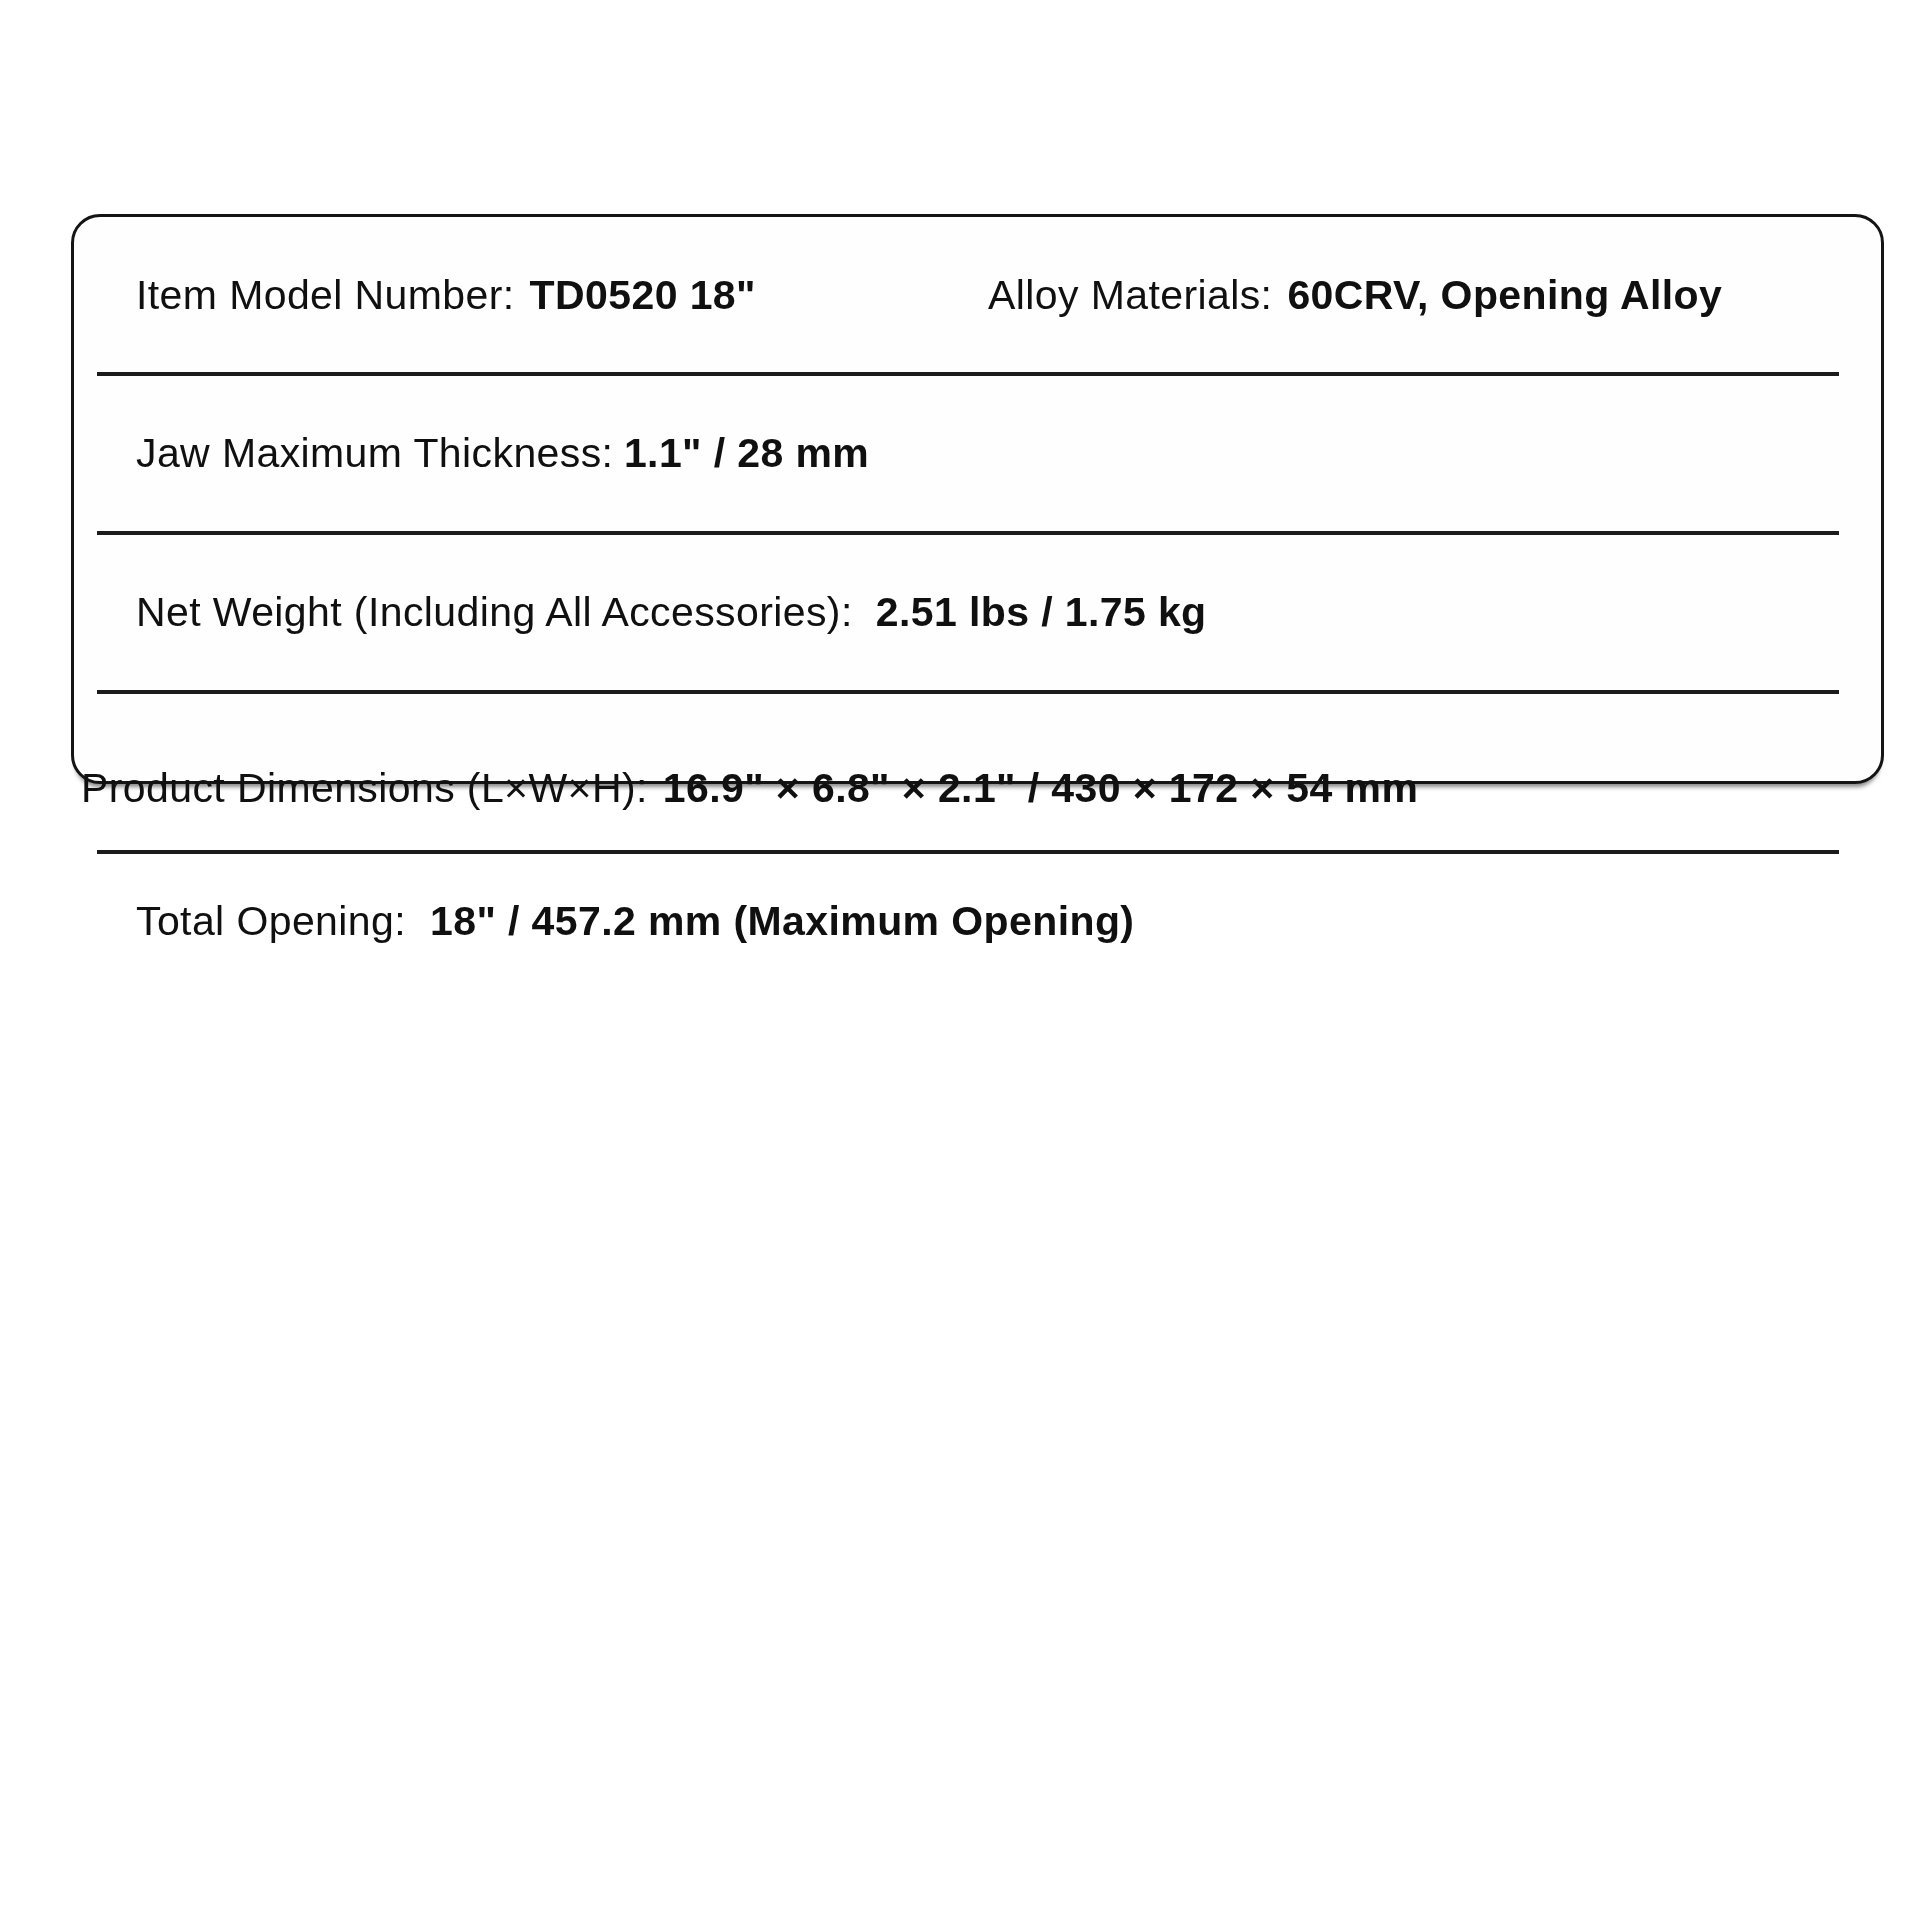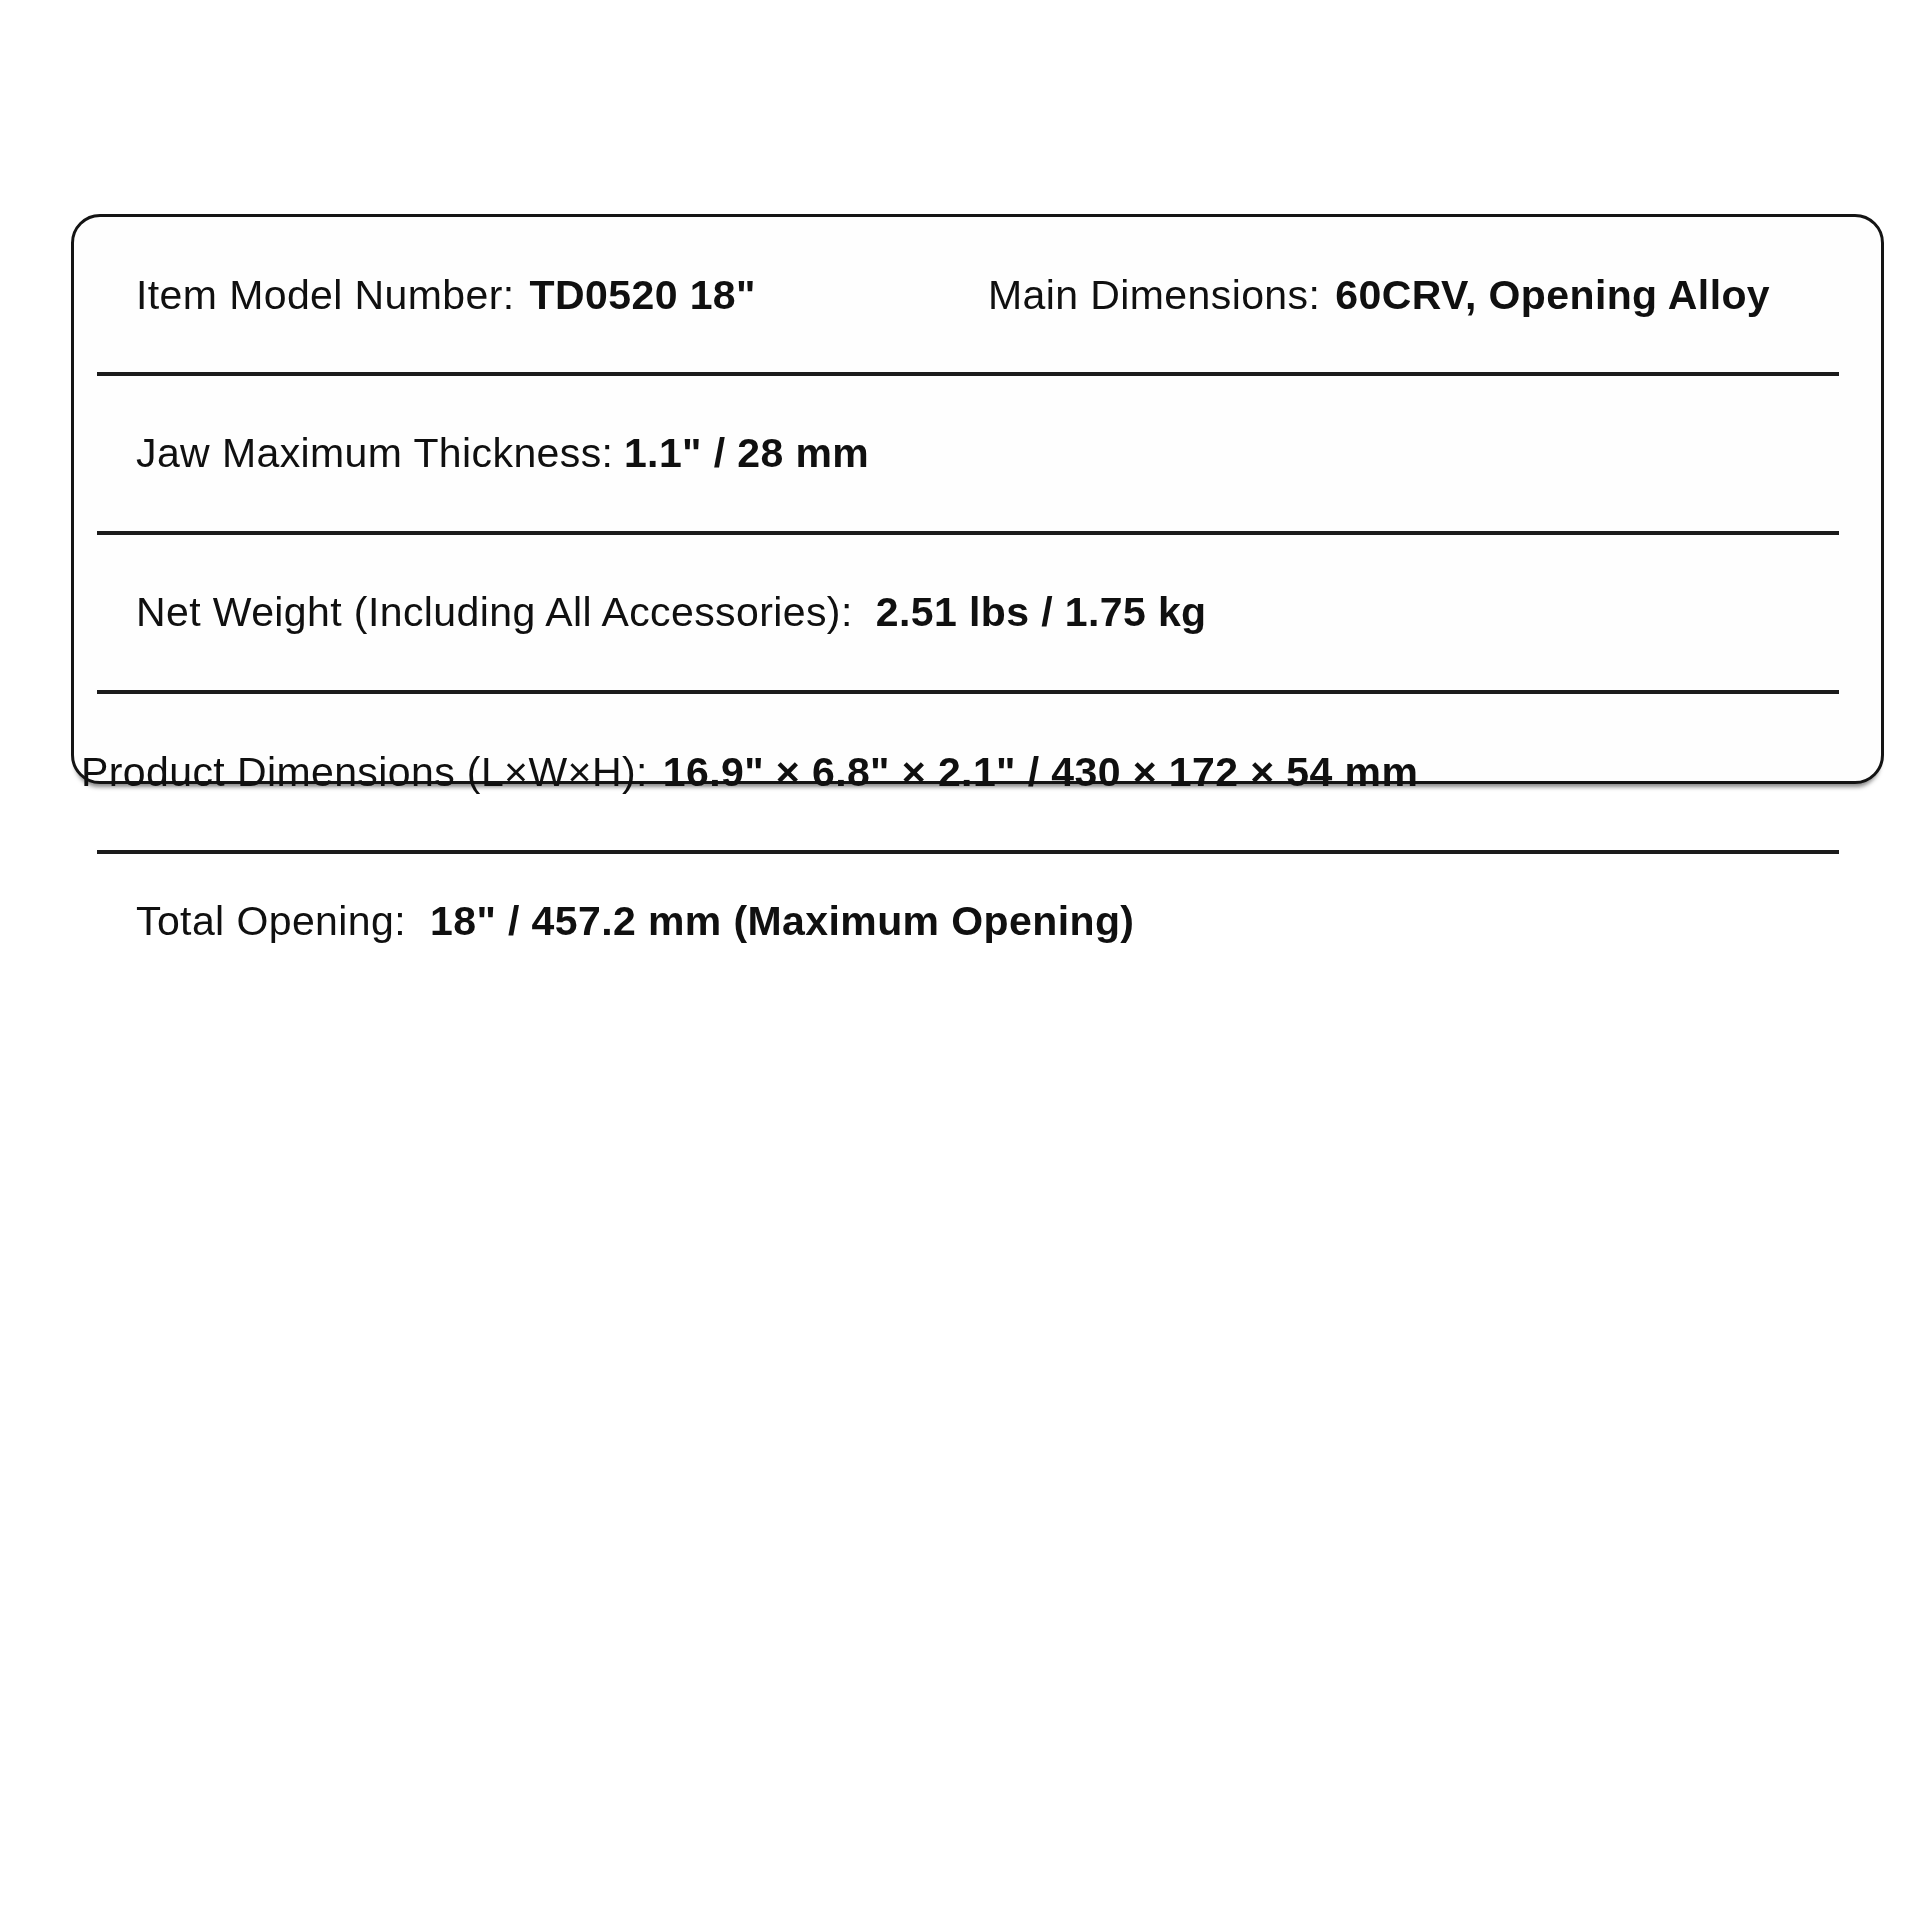--- a/index.html
+++ b/index.html
@@ -9,21 +9,21 @@
   
   .spec-box{position:absolute;left:71px;top:214px;width:1813px;height:570px;
             box-sizing:border-box;border:3.8px solid #141414;border-radius:29px;
             background:#fefefe;box-shadow:0 6.8px 4.5px -4.5px rgba(40,40,40,.55);}
   .spec-row{position:absolute;left:0;width:100%;display:flex;align-items:center;
             box-sizing:border-box;padding:0 45px 0 62px;
             font-size:41px;color:#101010;letter-spacing:0.4px;white-space:nowrap;}
   .r1{top:0;height:157px;}
   .r2{top:157px;height:159px;text-align:right;}
   .r3{top:316px;height:159px;gap:8px;}
-  .r4{top:476px;height:159px;padding-left:7px;}
+  .r4{top:492px;height:159px;padding-left:7px;}
   .r5{top:635px;height:139px;}
   .divider{position:absolute;left:22.5px;right:42px;height:3.8px;background:#1b1b1b;}
   .d1{top:155px;} .d2{top:314px;} .d3{top:473px;} .d4{top:633px;}
   .lbl{font-weight:400;}
   .val{font-weight:700;margin-left:15px;}
   .colgroup{display:flex;align-items:center;}
   .col-left{width:852px;flex:0 0 852px;}
 
   
   .diagram{position:absolute;left:0;top:1007px;width:1924px;height:917px;}
@@ -38,21 +38,21 @@
 <div id="canvas">
 
   <div class="spec-box">
 
     <div class="spec-row r1">
       <div class="colgroup col-left">
         <span class="lbl">Item Model Number:</span>
         <span class="val">TD0520 18"</span>
       </div>
       <div class="colgroup">
-        <span class="lbl">Main Dimensions:</span>
+        <span class="lbl">Alloy Materials:</span>
         <span class="val">60CRV, Opening Alloy</span>
       </div>
     </div>
     <div class="divider d1"></div>
 
     <div class="spec-row r2">
       <span class="lbl">Jaw Maximum Thickness:</span>
       <span class="val" style="margin-left:10.5px;">1.1" / 28 mm</span>
     </div>
     <div class="divider d2"></div>

